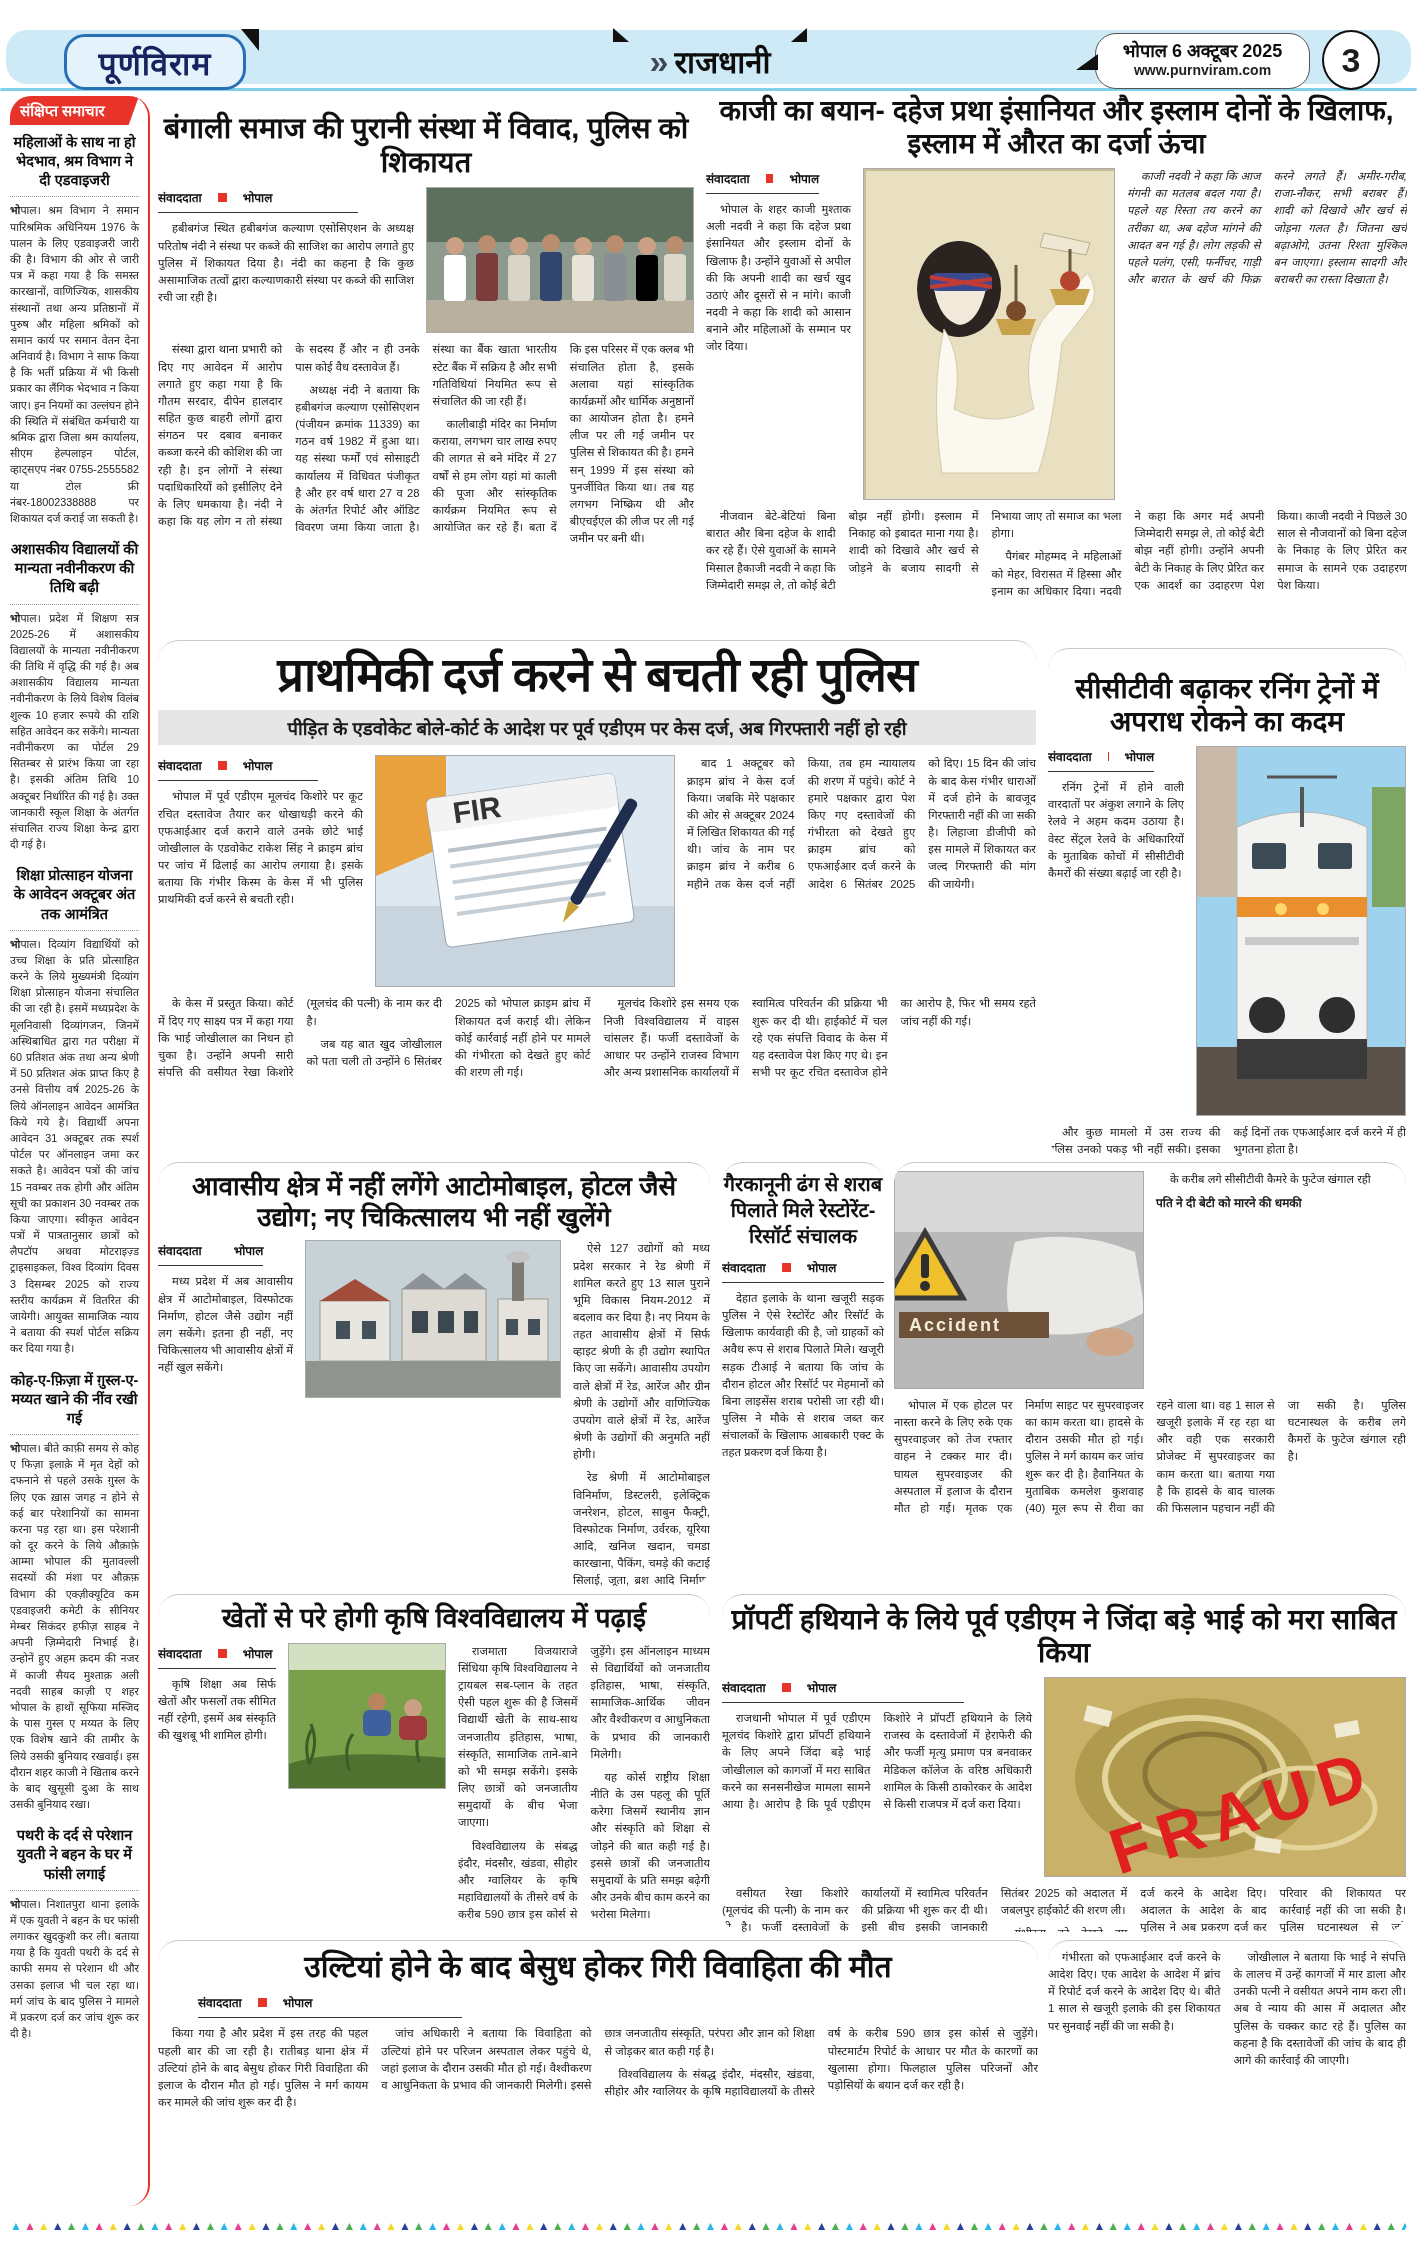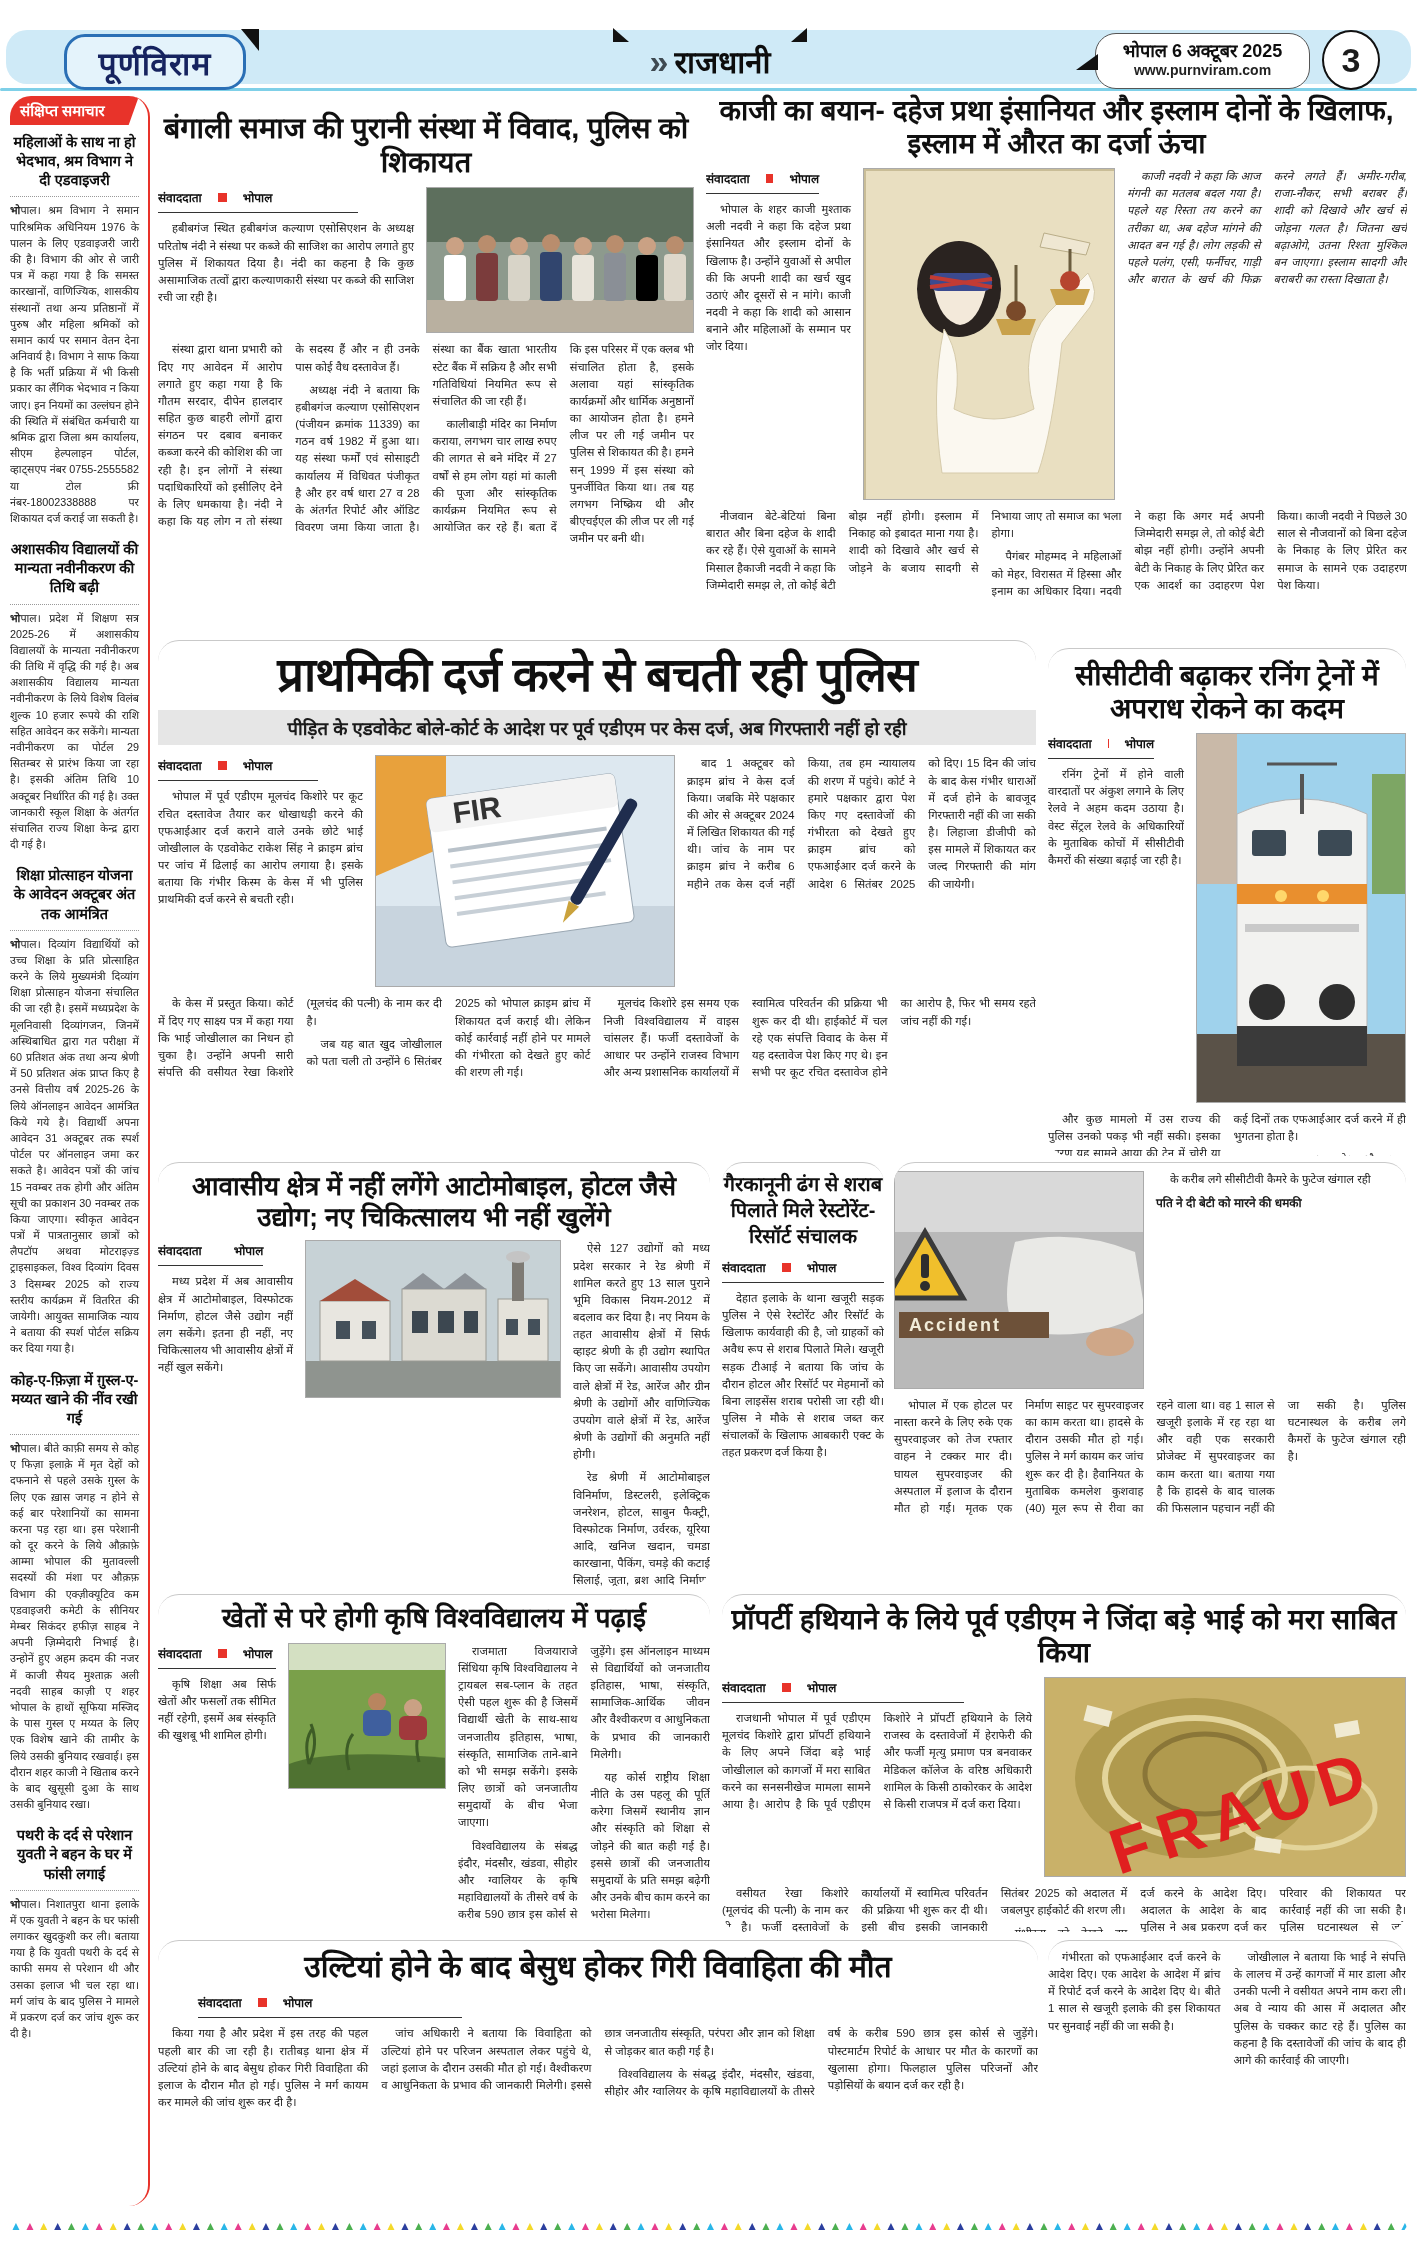--- a/index.html
+++ b/index.html
@@ -62,21 +62,21 @@
   .cols6 { column-count:6; column-gap:13px; }
   .row-rule { border-top:1.5px solid #c9c9c9; }
   .flexrow { display:flex; gap:12px; }
   .imgbox { flex:0 0 auto; border:1px solid #aaa; overflow:hidden; background:#eee; }
   .crosshead { font-weight:bold; font-size:12px; margin:4px 0; text-indent:0 !important; }
 
   
   .art-a { top:111px;  left:158px; width:536px;  height:546px; }
   .art-b { top:94px;  left:706px; width:701px;  height:546px; }
   .art-c { top:640px; left:158px; width:878px;  height:508px; padding-top:6px; }
-  .art-d { top:648px; left:1048px; width:358px; height:508px; padding-top:10px; }
+  .art-d { top:648px; left:1048px; width:358px; height:508px; padding-top:23px; }
   .art-e { top:1162px; left:158px; width:552px; height:424px; padding-top:8px; }
   .art-f { top:1162px; left:722px; width:162px; height:424px; padding-top:8px; }
   .art-g { top:1162px; left:894px; width:512px; height:424px; padding-top:8px; }
   .art-h { top:1594px; left:158px; width:552px; height:338px; padding-top:8px; }
   .art-i { top:1594px; left:722px; width:684px; height:338px; padding-top:8px; }
   .art-j { top:1940px; left:158px; width:880px; height:268px; padding-top:8px; }
   .art-icont { top:1940px; left:1048px; width:358px; height:268px; padding-top:8px; }
 
   .hl-a { font-size:29px; margin-bottom:8px; }
   .hl-b { font-size:28px; margin-bottom:8px; }

